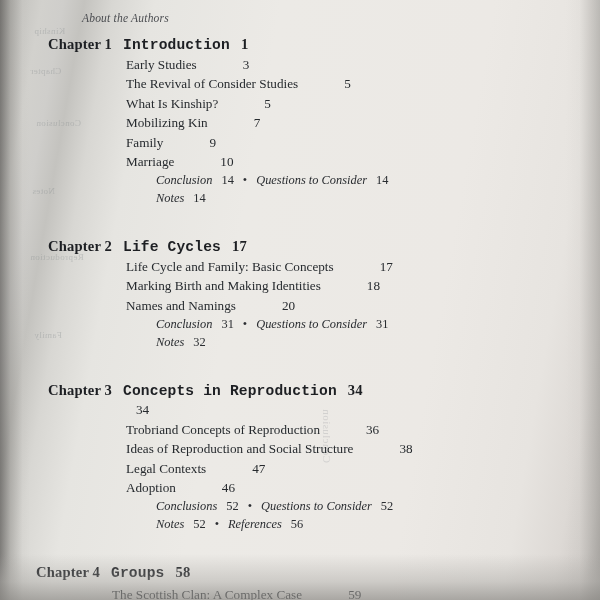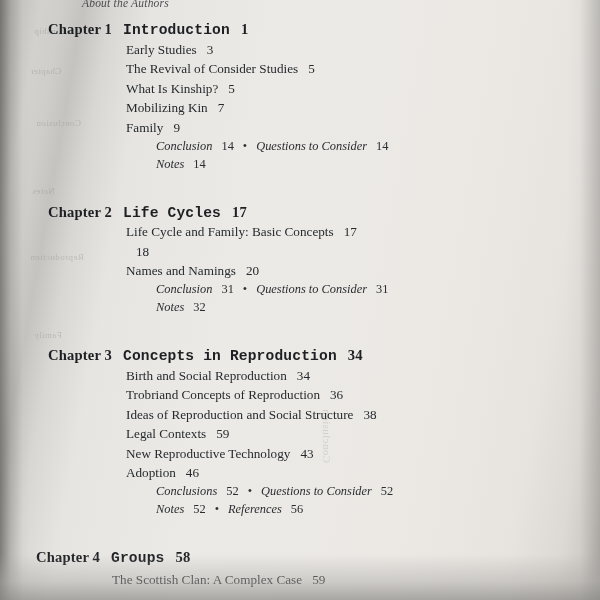--- a/index.html
+++ b/index.html
@@ -47,21 +47,21 @@
     font-size: 9px;
     letter-spacing: 0.4px;
     transform: scaleX(-1);
     white-space: nowrap;
     font-family: "Liberation Serif", serif;
     pointer-events: none;
   }
 
   .page {
     position: absolute;
-    left: 0; top: 0;
+    left: 0; top: 15px;
     width: 600px;
     height: 428px;
     padding: 0;
   }
   .toc {
     position: absolute;
     left: 26px;
     top: 0px;
     width: 560px;
     color: #24262a;
@@ -94,20 +94,21 @@
   .ch-title { font-weight: bold; font-family: Liberation Mono, monospace; }
   .ch-page { margin-left: 11px; font-weight: bold; }
 
   .entry {
     display: flex;
     align-items: baseline;
     font-size: 13.2px;
     margin-top: 3.5px;
     color: #262a2e;
     padding-left: 100px;
+    gap: 36px;
   }
   .entry .e-title { }
   .entry .e-page { margin-left: 10px; }
 
   .subline {
     display: flex;
     align-items: baseline;
     font-style: italic;
     font-size: 12.4px;
     margin-top: 3px;
@@ -158,20 +159,24 @@
           <span class="e-page">5</span>
         </div>
         <div class="entry">
           <span class="e-title">Mobilizing Kin</span>
           <span class="e-page">7</span>
         </div>
         <div class="entry">
           <span class="e-title">Family</span>
           <span class="e-page">9</span>
         </div>
+        <div class="entry">
+          <span class="e-title">Marriage</span>
+          <span class="e-page">10</span>
+        </div>
         <div class="subline">
           <span class="s-item1">Conclusion</span>
           <span class="s-page">14</span>
           <span class="dot">•</span>
           <span class="s-item2">Questions to Consider</span>
           <span class="s-page">14</span>
         </div>
         <div class="subline">
           <span class="s-item1">Notes</span>
           <span class="s-page">14</span>
@@ -184,20 +189,21 @@
         <div class="chapter-head">
           <span class="ch-label">Chapter 2</span>
           <span class="ch-title">Life Cycles</span>
           <span class="ch-page">17</span>
         </div>
         <div class="entry">
           <span class="e-title">Life Cycle and Family: Basic Concepts</span>
           <span class="e-page">17</span>
         </div>
         <div class="entry">
+          <span class="e-title">Marking Birth and Making Identities</span>
           <span class="e-page">18</span>
         </div>
         <div class="entry">
           <span class="e-title">Names and Namings</span>
           <span class="e-page">20</span>
         </div>
         <div class="subline">
           <span class="s-item1">Conclusion</span>
           <span class="s-page">31</span>
           <span class="dot">•</span>
@@ -212,38 +218,33 @@
 
       <div class="gap-lg"></div>
 
       <div class="chapter-block">
         <div class="chapter-head">
           <span class="ch-label">Chapter 3</span>
           <span class="ch-title">Concepts in Reproduction</span>
           <span class="ch-page">34</span>
         </div>
         <div class="entry">
-          <span class="e-title">Birth and Social Reproduction</span>
           <span class="e-page">34</span>
         </div>
         <div class="entry">
           <span class="e-title">Trobriand Concepts of Reproduction</span>
           <span class="e-page">36</span>
         </div>
         <div class="entry">
           <span class="e-title">Ideas of Reproduction and Social Structure</span>
           <span class="e-page">38</span>
         </div>
         <div class="entry">
           <span class="e-title">Legal Contexts</span>
-          <span class="e-page">59</span>
-        </div>
-        <div class="entry">
-          <span class="e-title">New Reproductive Technology</span>
-          <span class="e-page">43</span>
+          <span class="e-page">47</span>
         </div>
         <div class="entry">
           <span class="e-title">Adoption</span>
           <span class="e-page">46</span>
         </div>
         <div class="subline">
           <span class="s-item1">Conclusions</span>
           <span class="s-page">52</span>
           <span class="dot">•</span>
           <span class="s-item2">Questions to Consider</span>

